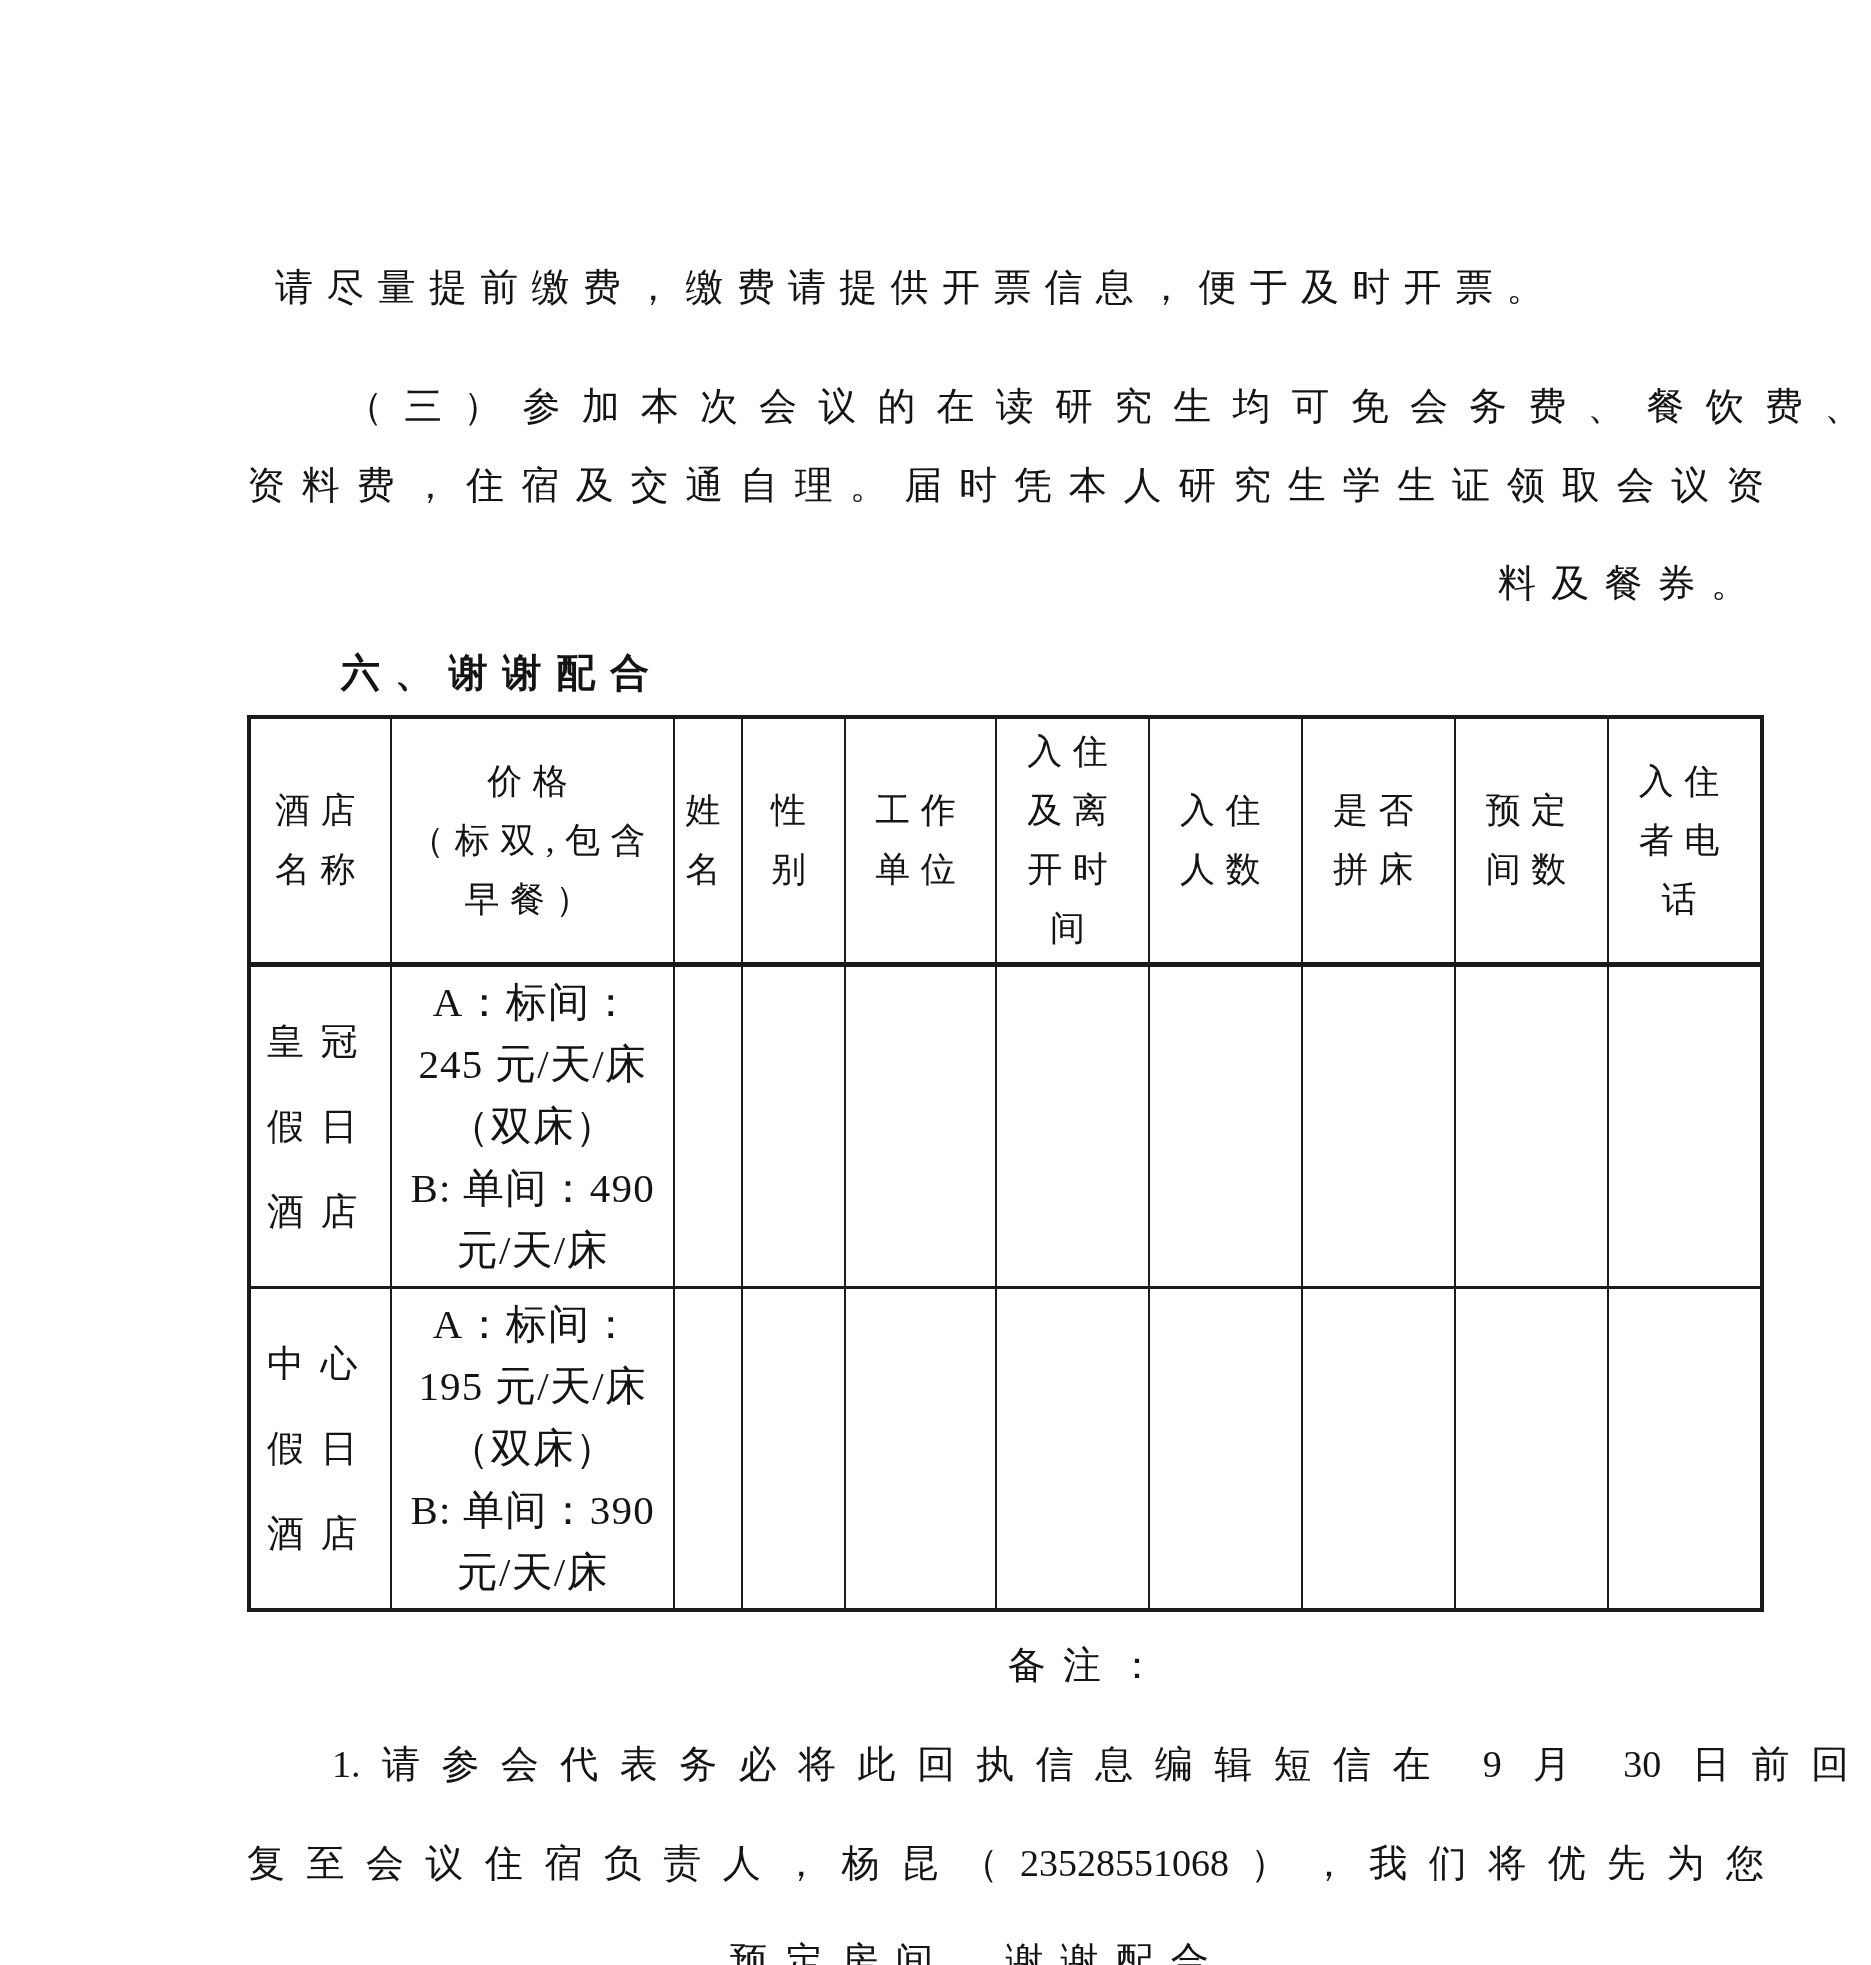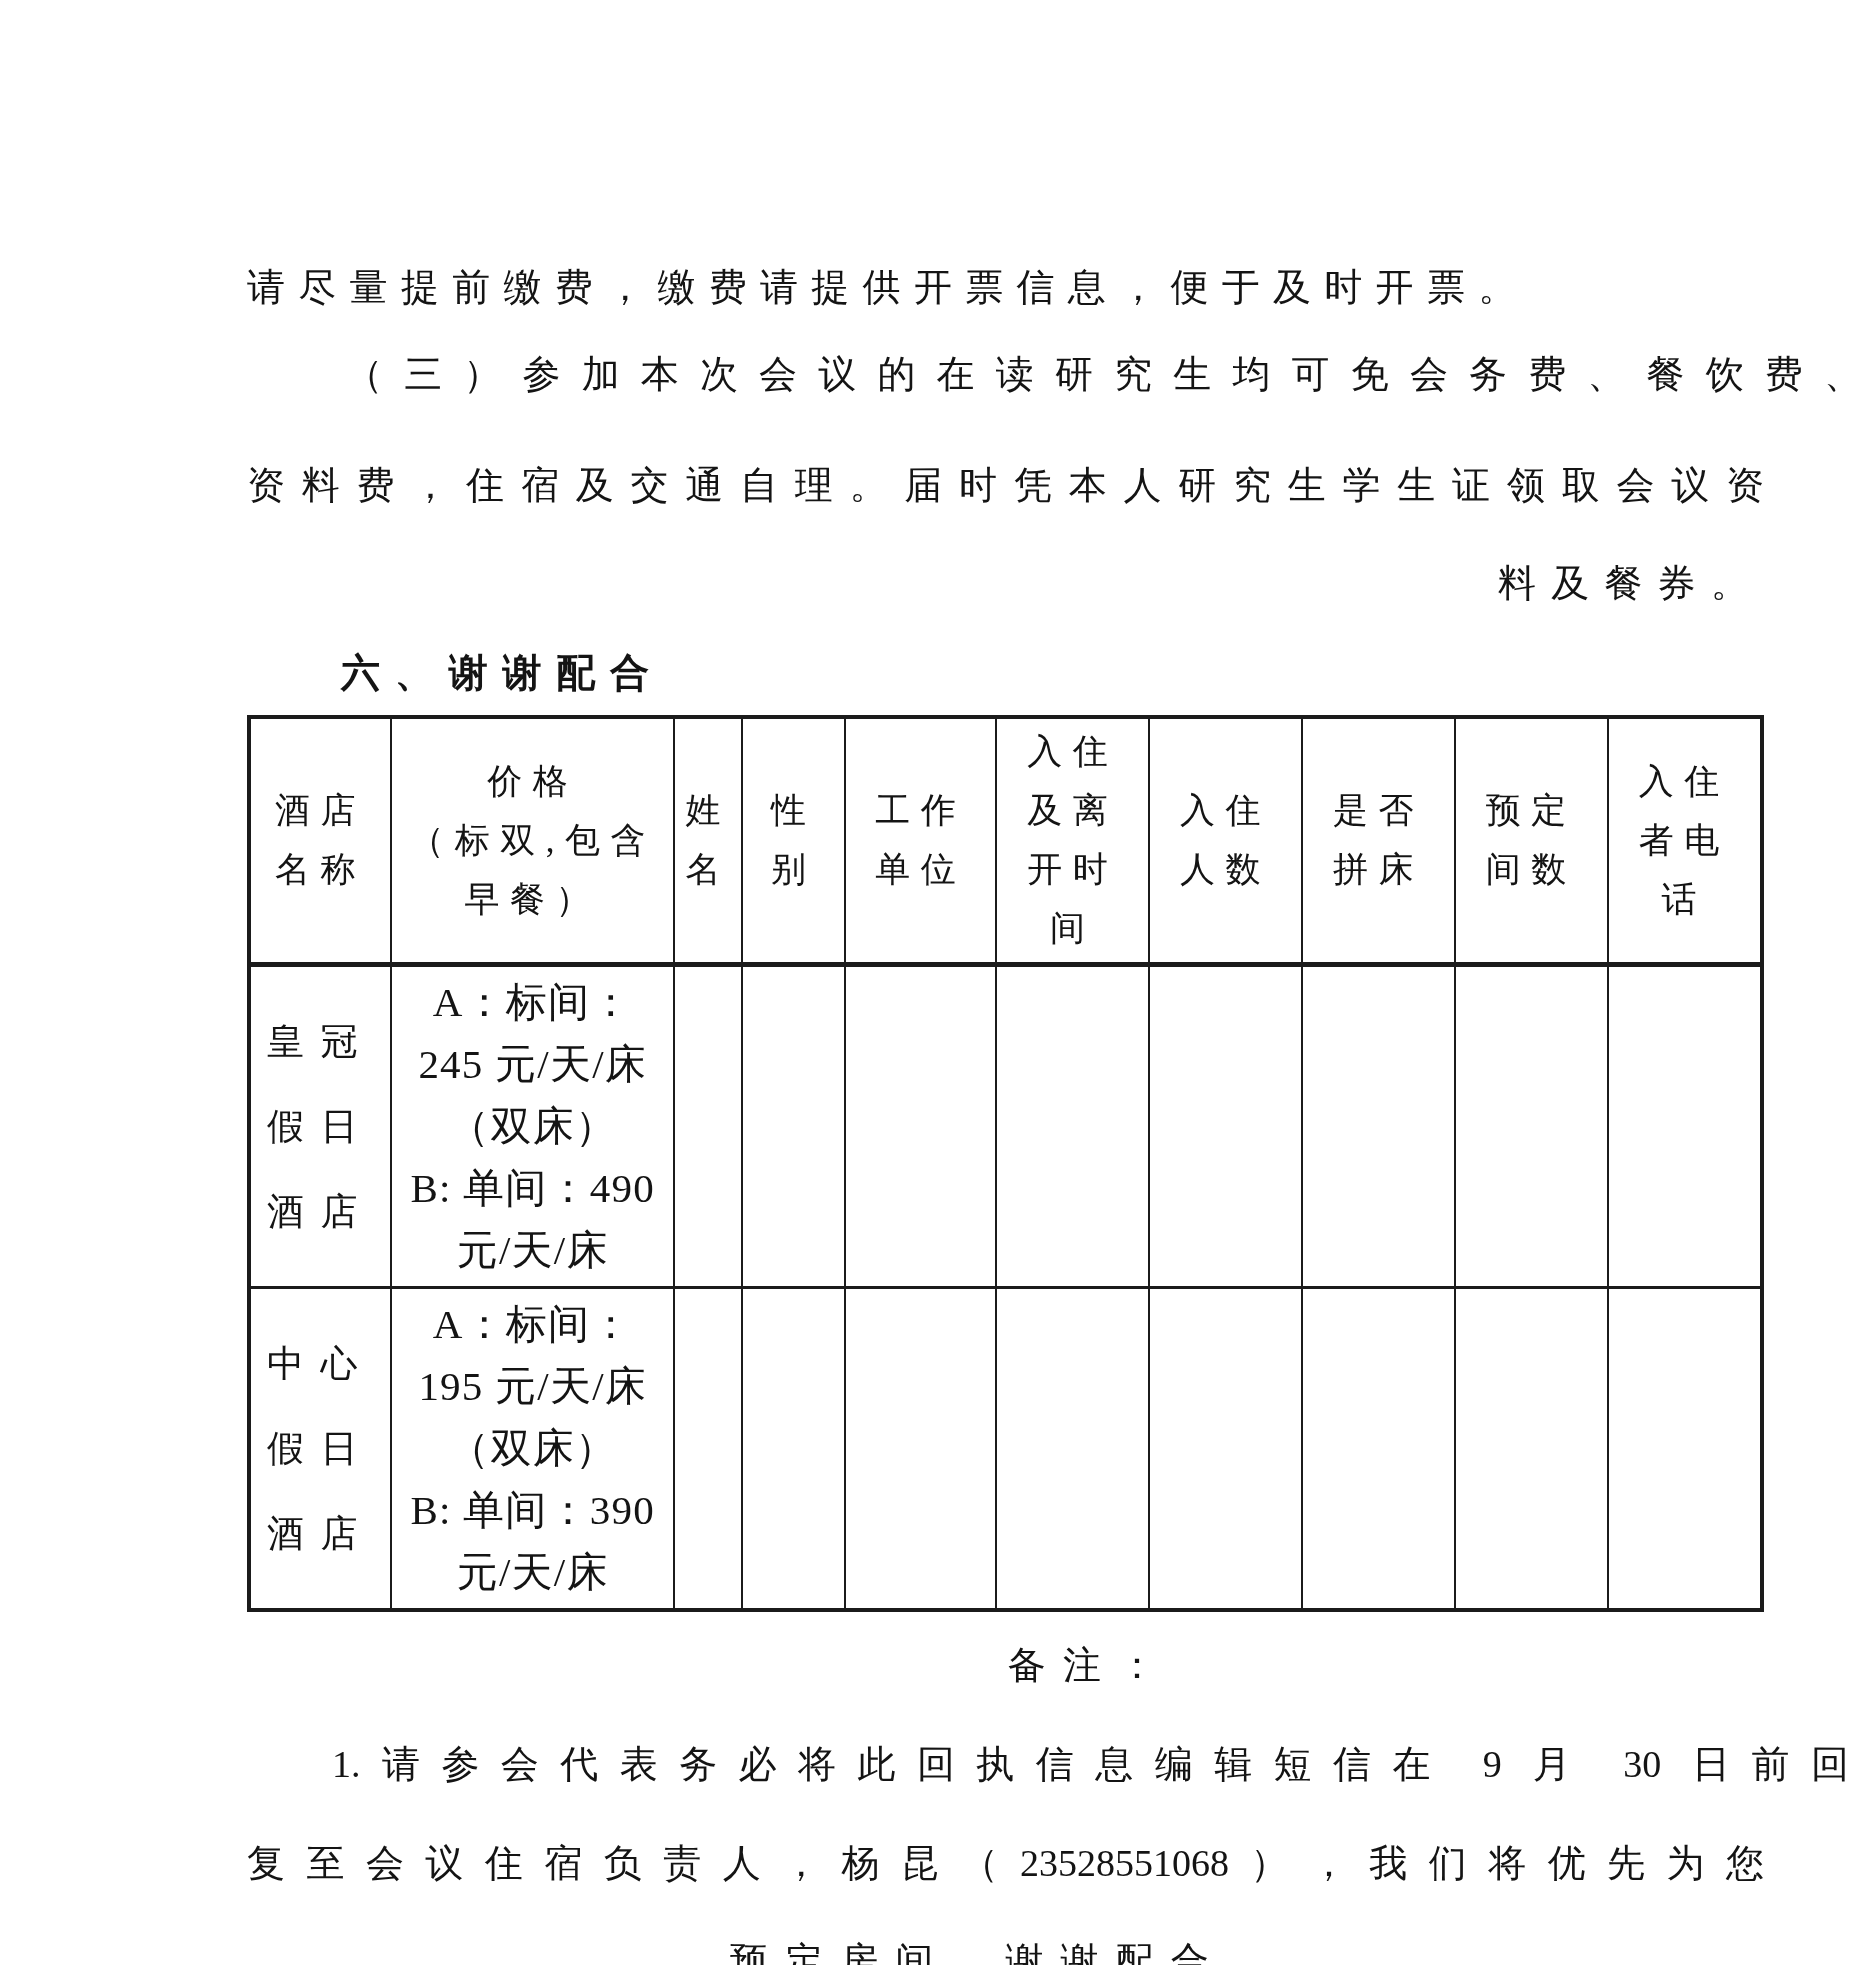--- a/index.html
+++ b/index.html
@@ -23,21 +23,21 @@
     font-size:38px;
     line-height:52px;
     white-space:nowrap;
   }
   .fill {
     white-space:normal;
     text-align:justify;
     text-align-last:justify;
     letter-spacing:0;
   }
-  .ls35 { letter-spacing:.35em; }
+  .ls35 { letter-spacing:.35em;margin-left:28px; }
   .ls40 { letter-spacing:.40em;text-align:right; }
   .ls45 { letter-spacing:.45em;text-align:center; }
   .ind  { padding-left:85px; }
   .ind2 { padding-left:98px; }
   .heading {
     font-family:"Liberation Sans","DejaVu Sans",sans-serif;
     font-weight:700;
     font-size:39px;
     line-height:55px;
     letter-spacing:.38em;
@@ -83,21 +83,21 @@
   }
 </style>
 </head>
 <body>
 
 <div class="page">
   <div class="content">
 
     <div class="line ls35" style="top:261px">请尽量提前缴费，缴费请提供开票信息，便于及时开票。</div>
 
-    <div class="line fill ind2" style="top:348px">（三）参加本次会议的在读研究生均可免会务费、餐饮费、</div>
+    <div class="line fill ind2" style="top:380px">（三）参加本次会议的在读研究生均可免会务费、餐饮费、</div>
     <div class="line fill" style="top:459px">资料费，住宿及交通自理。届时凭本人研究生学生证领取会议资</div>
     <div class="line ls40" style="top:557px">料及餐券。</div>
 
     <div class="line heading" style="top:645px">六、谢谢配合</div>
 
     <table class="booking">
       <colgroup>
         <col style="width:9.4%">
           <col style="width:18.7%">
           <col style="width:4.5%">

